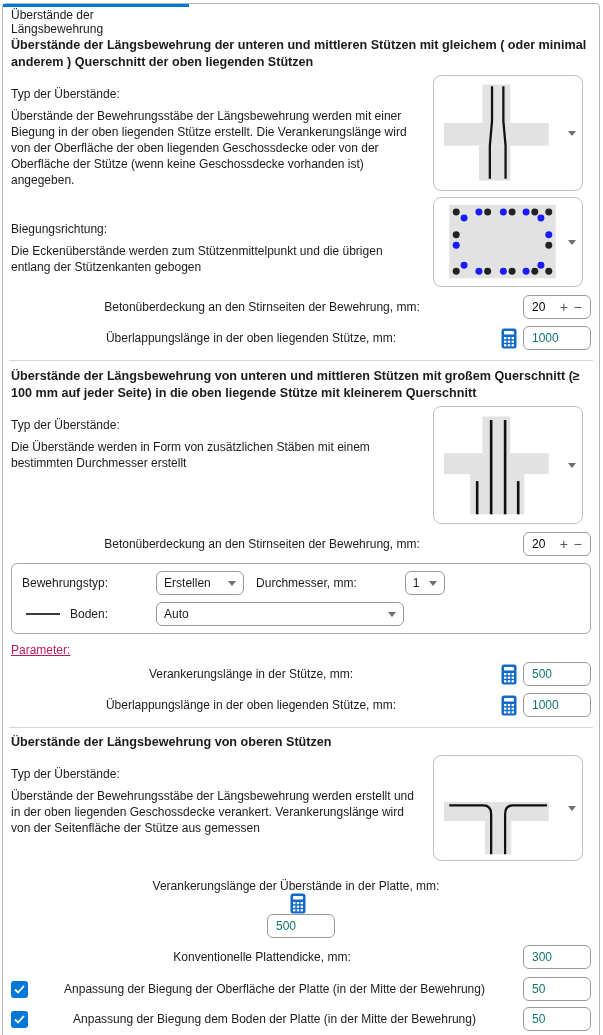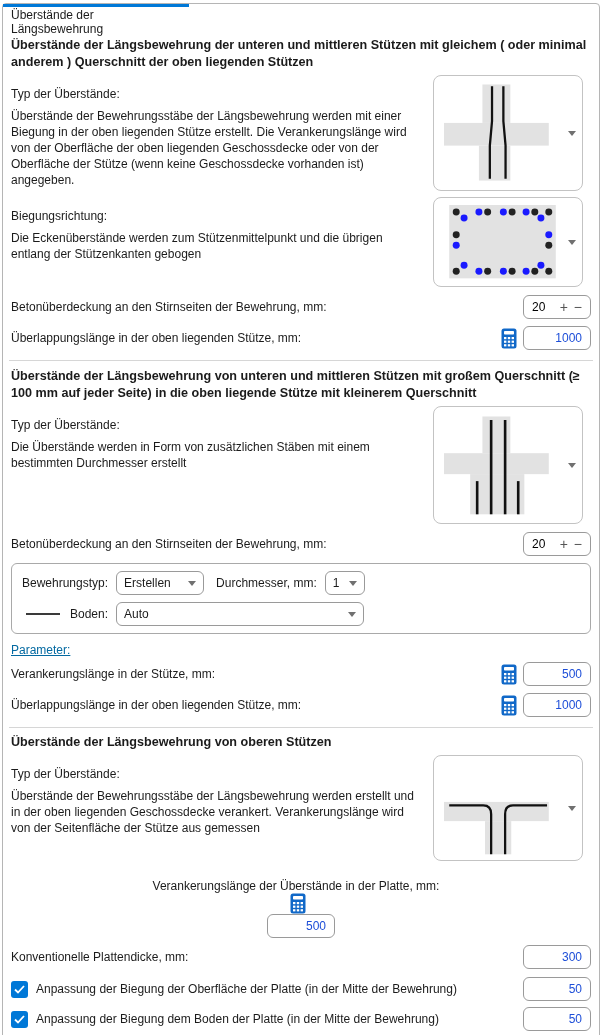--- a/index.html
+++ b/index.html
@@ -23,46 +23,46 @@
   .field-label { margin-top:12px; }
   .desc { margin:7px 0 0 0; line-height:16px; }
   .img-select {
     width:150px; border:1px solid #c3c3c3; border-radius:8px; background:#fff;
     display:flex; align-items:center; padding:3px 6px 3px 3px; flex-shrink:0;
   }
   .img-select svg { flex:1; }
   .h116{height:116px}.h90{height:90px}.h118{height:118px}.h106{height:106px}
   .arrow { width:0; height:0; border-left:4px solid transparent; border-right:4px solid transparent; border-top:5px solid #707070; flex-shrink:0; }
   .inline-row { display:flex; align-items:center; margin:7px 2px 0 2px; }
-  .inline-row .lbl { flex:1; padding-right:10px; }
+  .inline-row .lbl { flex:1; padding-right:10px;text-align:center; }
   .num-box {
     width:68px; height:24px; border:1px solid #9a9a9a; border-radius:6px;
-    padding:0 8px; font:12px "Liberation Sans", sans-serif; color:#1d4ed8; outline:none; background:#fff;text-align:right;
+    padding:0 8px; font:12px "Liberation Sans", sans-serif; color:#0f766e; outline:none; background:#fff;
   }
   .spinner {
     width:68px; height:24px; border:1px solid #9a9a9a; border-radius:6px;
     display:flex; align-items:center; padding:0 5px; background:#fff;
   }
   .spinner input { flex:1; width:20px; border:none; outline:none; font:12px "Liberation Sans",sans-serif; padding:0 0 0 3px; }
   .spin-btn { color:#555; font-size:14px; padding:0 3px; line-height:1; }
   .calc { margin-right:6px; display:flex; flex-shrink:0; }
   hr.div { border:none; border-top:1px solid #d6d6d6; margin:10px 0 0 0; }
   .group { border:1px solid #a9a9a9; border-radius:6px; margin:7px 2px 0 2px; padding:7px 10px; }
   .group-row { display:flex; align-items:center; }
   .group-row + .group-row { margin-top:7px; }
   .select {
     height:24px; border:1px solid #9a9a9a; border-radius:6px; background:#fff;
-    display:inline-flex; align-items:center; padding:8px 7px; gap:10px;
+    display:inline-flex; align-items:center; padding:8px 7px; gap:10px;margin-left:40px;
   }
   .select .sel-val { flex:1; white-space:nowrap; overflow:hidden; }
   .w88{width:88px} .w56{width:40px} .w248{width:248px} .w268{width:268px; flex-shrink:0;}
   .line-sample { width:34px; border-top:2px solid #3a3a3a; margin:0 10px 0 4px; }
   .ml12 { margin-left:12px; margin-right:8px; }
   .mr8 { margin-right:8px; }
-  .link { color:#0369a1; text-decoration:underline; display:inline-block; margin:9px 2px 0 2px; }
+  .link { color:#be185d; text-decoration:underline; display:inline-block; margin:9px 2px 0 2px; }
   .checkbox {
     width:17px; height:17px; border-radius:3px; background:#0078d7;
     display:flex; align-items:center; justify-content:center; margin-right:8px; flex-shrink:0;
   }
   .two-line-lbl { flex:1; padding-right:10px; line-height:15px; }
 </style>
 </head>
 <body>
 
 <div class="app">
@@ -84,21 +84,21 @@
           <rect x="52" y="4" width="32" height="44" fill="#e2e2e2"></rect>
           <rect x="48" y="74" width="36" height="40" fill="#e2e2e2"></rect>
           <rect x="8" y="48" width="120" height="26" fill="#e2e2e2"></rect>
           <path d="M63 6 L63 46 L60.5 74 L60.5 112" fill="none" stroke="#111" stroke-width="2.6"></path>
           <path d="M76 6 L76 46 L78.5 74 L78.5 112" fill="none" stroke="#111" stroke-width="2.6"></path>
         </svg>
         <span class="arrow"></span>
       </div>
     </div>
 
-    <div class="split-row" style="margin-top:6px;">
+    <div class="split-row" style="margin-top:6px;align-items:center;">
       <div class="text-col">
         <div class="field-label">Biegungsrichtung:</div>
         <p class="desc">Die Eckenüberstände werden zum Stützenmittelpunkt und die übrigen entlang der Stützenkanten gebogen</p>
       </div>
       <div class="img-select h90">
         <svg viewBox="0 0 150 100">
           <rect x="14" y="8" width="122" height="84" fill="#e2e2e2"></rect>
           <g fill="#222222">
             <circle cx="22" cy="16" r="4"></circle>
               <circle cx="58" cy="16" r="4"></circle>

